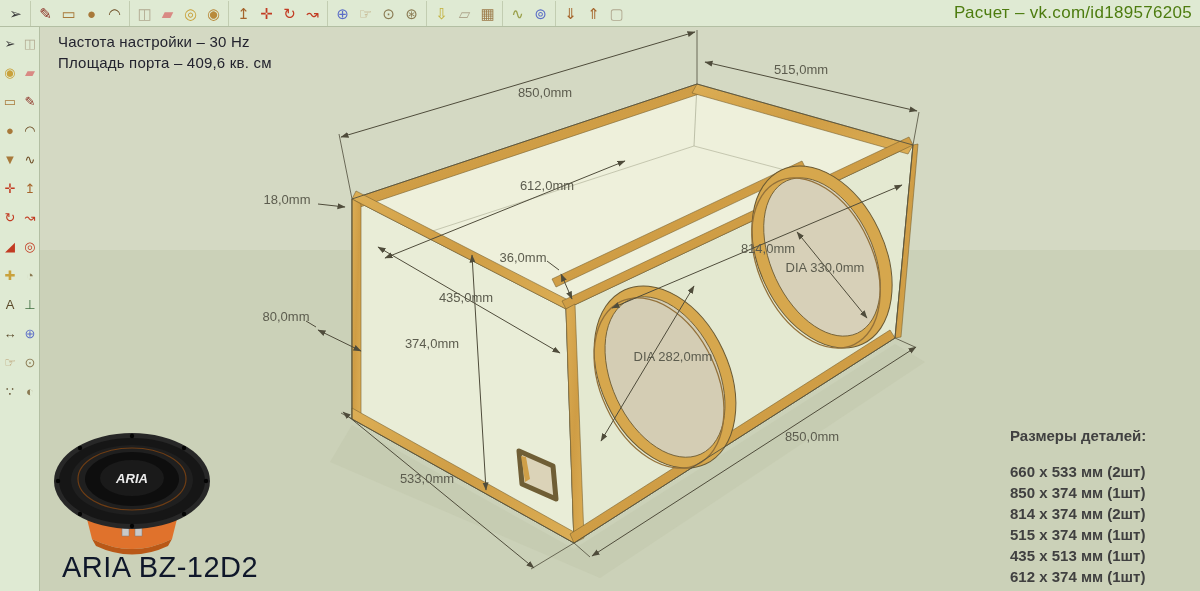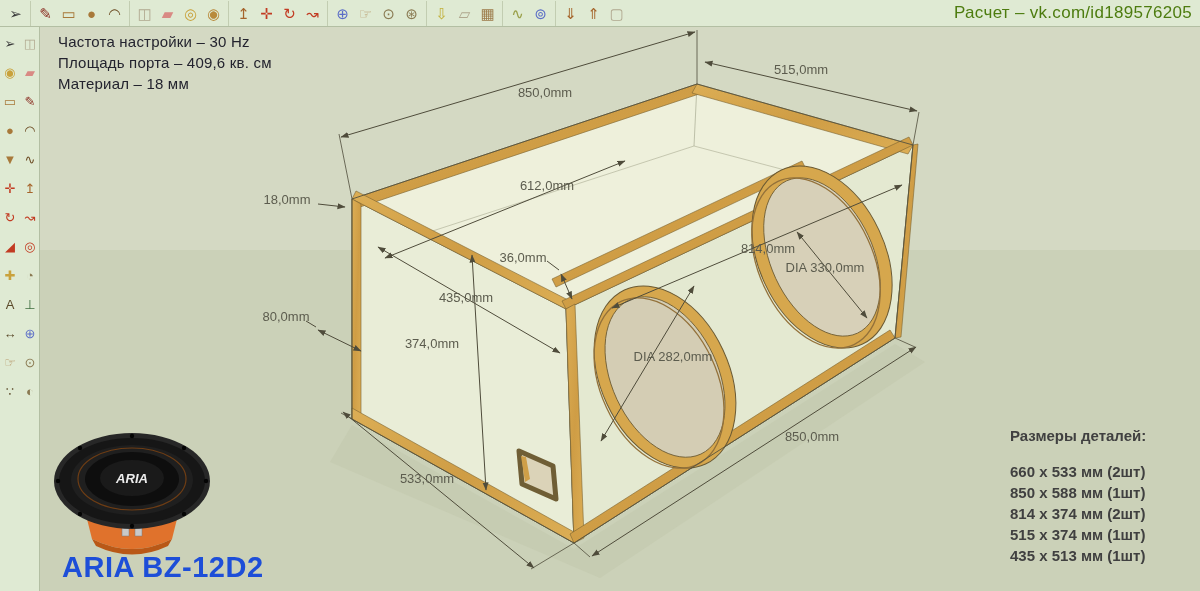--- a/index.html
+++ b/index.html
@@ -37,21 +37,21 @@
   }
   .parts{
     position:absolute;left:1010px;top:427px;z-index:2;
     font-size:15px;font-weight:bold;color:#404040;
   }
   .parts-title{margin-bottom:17px}
   .part-item{line-height:21px;white-space:nowrap}
   .product{position:absolute;left:46px;top:431px;z-index:2}
   .model{
     position:absolute;left:62px;top:551px;z-index:2;
-    font-size:29px;font-weight:bold;color:#1d4ed8;letter-spacing:.5px;
+    font-size:29px;font-weight:normal;color:#0f172a;letter-spacing:.5px;
   }
   .dim{font-size:13px;fill:#5c5c4e;font-family:"Liberation Sans",sans-serif}
 </style>
 </head>
 <body>
 
 <div class="toolbar">
   <div class="tb-icons">
 
   <span class="tb-icon" style="color: rgb(58, 58, 58);">➢</span>
@@ -109,21 +109,20 @@
     <span class="sb-icon" style="color: rgb(91, 110, 199);">⊕</span>
     <span class="sb-icon" style="color: rgb(185, 157, 110);">☞</span>
     <span class="sb-icon" style="color: rgb(138, 122, 82);">⊙</span>
     <span class="sb-icon" style="color: rgb(91, 74, 42);">∵</span>
     <span class="sb-icon" style="color: rgb(138, 122, 82);">◐</span>
   </div>
 
 <div class="info">
   <div>Частота настройки – 30 Hz</div>
   <div>Площадь порта – 409,6 кв. см</div>
-  <div>Материал – 18 мм</div>
 </div>
 
 <svg class="scene" width="1200" height="591" viewBox="0 0 1200 591">
   <defs>
     <marker id="arr" orient="auto-start-reverse" markerWidth="9" markerHeight="8" refX="7.5" refY="3">
       <path d="M0,0 L8,3 L0,6 Z" fill="#4f4c3b"></path>
     </marker>
     <linearGradient id="woodg" x1="0" y1="0" x2="1" y2="1">
       <stop offset="0" stop-color="#dcae55"></stop>
         <stop offset=".5" stop-color="#cf9d45"></stop>
@@ -224,24 +223,25 @@
     <text class="dim" x="812" y="441">850,0mm</text>
     <text class="dim" x="427" y="483">533,0mm</text>
   </g>
 </svg>
 
 <div class="parts">
   <div class="parts-title">Размеры деталей:</div>
   <div>
 
   <div class="part-item">660 x 533 мм (2шт)</div>
-      <div class="part-item">850 x 588 мм (1шт)</div>
+      <div class="part-item">850 x 374 мм (1шт)</div>
       <div class="part-item">814 x 374 мм (2шт)</div>
       <div class="part-item">515 x 374 мм (1шт)</div>
       <div class="part-item">435 x 513 мм (1шт)</div>
+      <div class="part-item">612 x 374 мм (1шт)</div>
     </div>
 </div>
 
 <div class="product">
   <svg width="172" height="124" viewBox="0 0 172 124">
     <g>
       <path d="M38,76 Q86,104 134,76 L126,108 Q86,128 46,108 Z" fill="#e0722c"></path>
       <path d="M46,108 Q86,128 126,108 L122,115 Q86,132 50,115 Z" fill="#b95817"></path>
       <rect x="76" y="95" width="7" height="10" fill="#c9c9c9" stroke="#7a7a7a" stroke-width=".5"></rect>
       <rect x="89" y="95" width="7" height="10" fill="#c9c9c9" stroke="#7a7a7a" stroke-width=".5"></rect>

